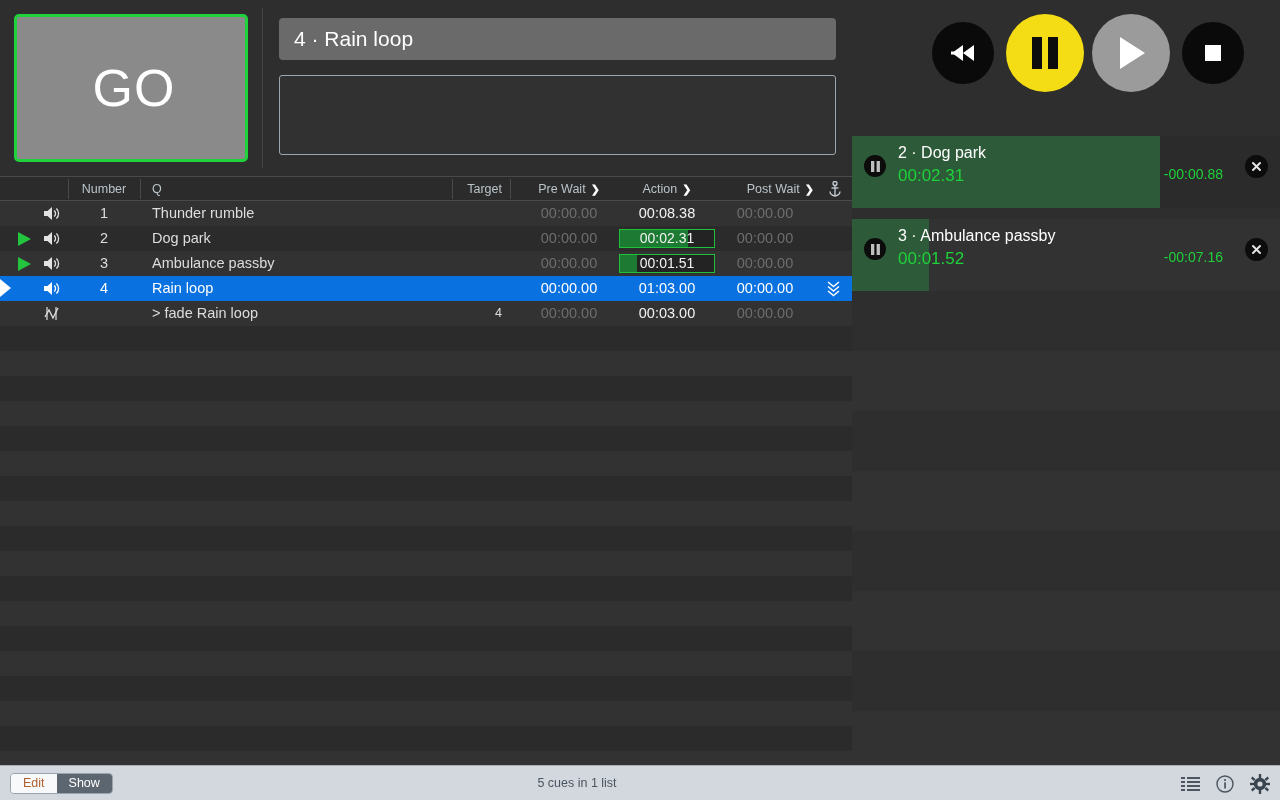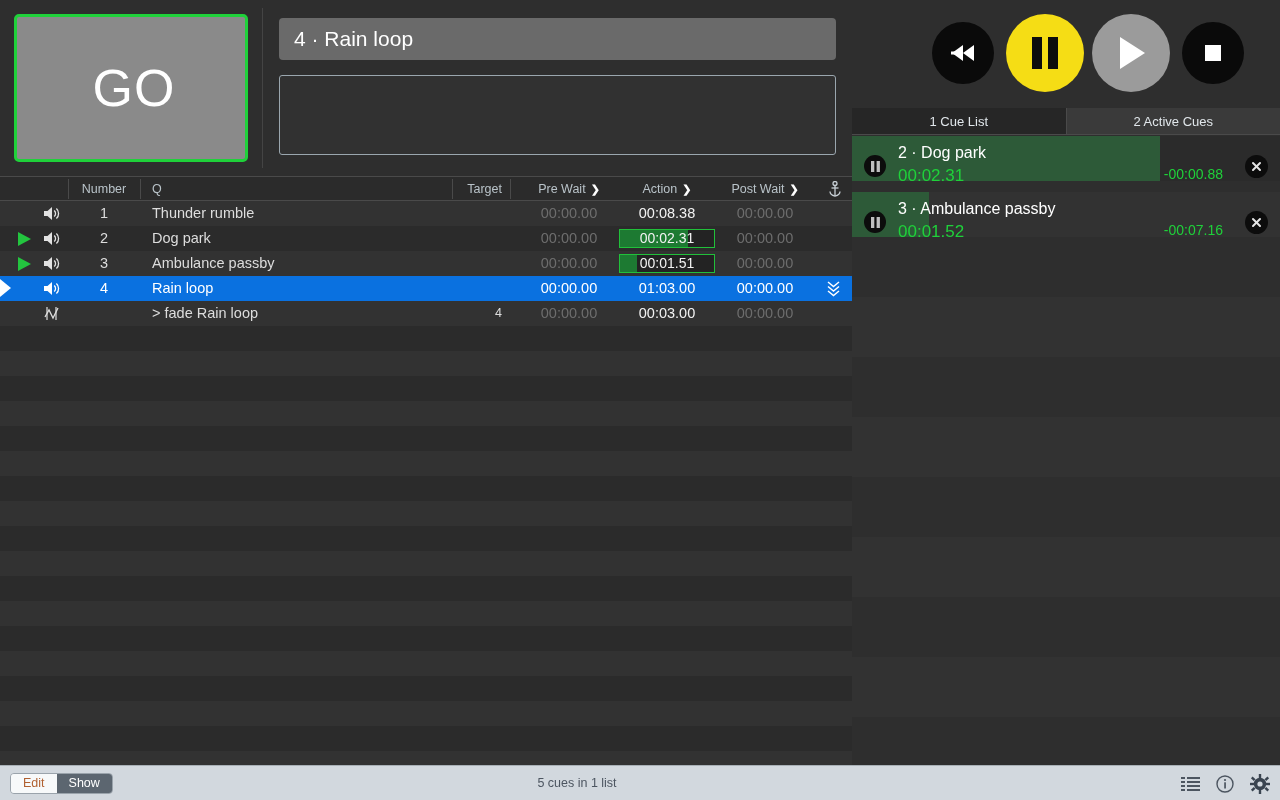--- a/index.html
+++ b/index.html
@@ -82,21 +82,21 @@
   .tb-pause{ left:154px; top:14px; width:78px; height:78px; background:#f5dd15; }
   .tb-play { left:240px; top:14px; width:78px; height:78px; background:#9b9b9b; }
   .tb-stop { left:330px; top:22px; width:62px; height:62px; background:#0a0a0a; }
 
   .tabbar { position:absolute; left:0; top:108px; width:428px; height:27px; display:flex; border-bottom:1px solid #4a4a4a; }
   .tab { flex:1; display:flex; align-items:center; justify-content:center; font-size:13px; color:#e0e6ea; }
   .tab.inactive { background:#262626; border-right:1px solid #4a4a4a; }
   .tab.active { background:#3a3a3a; }
 
   .active-list { position:absolute; left:0; top:136px; width:428px; height:629px; }
-  .ac-row { position:relative; height:45px; background:#2b2b2b; overflow:hidden;padding-left:40px; }
+  .ac-row { position:relative; height:72px; background:#2b2b2b; overflow:hidden;padding-left:40px; }
   .ac-row.band { background:#323232;margin-top:11px; }
   .ac-fill { position:absolute; left:0; top:0; height:100%; background:#2d5a38; }
   .ac-pause { position:absolute; left:12px; top:19px; width:22px; height:22px; border-radius:50%; background:#0c0c0c; display:flex; align-items:center; justify-content:center; }
   .ac-title { position:absolute; left:46px; top:8px; font-size:16px; color:#fff; }
   .ac-elapsed { position:absolute; left:46px; top:30px; font-size:17px; color:#1fd13a; }
   .ac-remain { position:absolute; right:57px; top:30px; font-size:14px; color:#1fd13a; }
   .ac-close { position:absolute; right:12px; top:19px; width:23px; height:23px; border-radius:50%; background:#0c0c0c; display:flex; align-items:center; justify-content:center; }
   .ac-blank { height:60px; }
   .ac-blank.band { background:#323232; }
 
@@ -125,21 +125,21 @@
     <div class="thead">
       <div class="colsep" style="left:68px"></div>
       <div class="colsep" style="left:140px"></div>
       <div class="colsep" style="left:452px"></div>
       <div class="colsep" style="left:510px"></div>
       <div class="th" style="left:68px;width:72px;text-align:center">Number</div>
       <div class="th" style="left:152px">Q</div>
       <div class="th" style="left:452px;width:50px;text-align:right">Target</div>
       <div class="th" style="left:520px;width:98px;text-align:center"><span>Pre Wait</span><span class="chev">❯</span></div>
       <div class="th" style="left:618px;width:98px;text-align:center"><span>Action</span><span class="chev">❯</span></div>
-      <div class="th" style="left:716px;width:98px;text-align:center"><span>Post Wait</span><span class="chev">❯</span></div>
+      <div class="th" style="left:716px;width:98px;text-align:right"><span>Post Wait</span><span class="chev">❯</span></div>
       <svg class="anchor-ic" width="14" height="16" viewBox="0 0 14 16">
         <circle cx="7" cy="2.5" r="2" fill="none" stroke="#c8d0d6" stroke-width="1.3"></circle>
         <line x1="7" y1="4.5" x2="7" y2="14" stroke="#c8d0d6" stroke-width="1.3"></line>
         <line x1="3.5" y1="7" x2="10.5" y2="7" stroke="#c8d0d6" stroke-width="1.3"></line>
         <path d="M2 10.5 C2 14 7 15 7 15 C7 15 12 14 12 10.5" fill="none" stroke="#c8d0d6" stroke-width="1.3"></path>
       </svg>
     </div>
     <div id="rows">
         <div class="row odd">
           <svg class="spk" width="18" height="15" viewBox="0 0 18 15">
@@ -264,24 +264,20 @@
         <svg width="34" height="36" viewBox="0 0 34 36">
           <polygon points="6,2 6,34 31,18" fill="#fff"></polygon>
         </svg>
       </div>
       <div class="tbtn tb-stop">
         <svg width="24" height="24" viewBox="0 0 24 24">
           <rect x="4" y="4" width="16" height="16" fill="#fff"></rect>
         </svg>
       </div>
     </div>
-    <div class="tabbar" id="tabbar">
-        <div class="tab inactive">1 Cue List</div>
-        <div class="tab active">2 Active Cues</div>
-      </div>
     <div class="active-list" id="active-list">
         <div class="ac-row">
           <div class="ac-fill" style="width:72%"></div>
           <div class="ac-pause">
             <svg width="9" height="11" viewBox="0 0 9 11">
               <rect x="0" y="0" width="3.3" height="11" fill="#bfbfbf"></rect>
               <rect x="5.6" y="0" width="3.3" height="11" fill="#bfbfbf"></rect>
             </svg>
           </div>
           <div class="ac-title">2 · Dog park</div>

